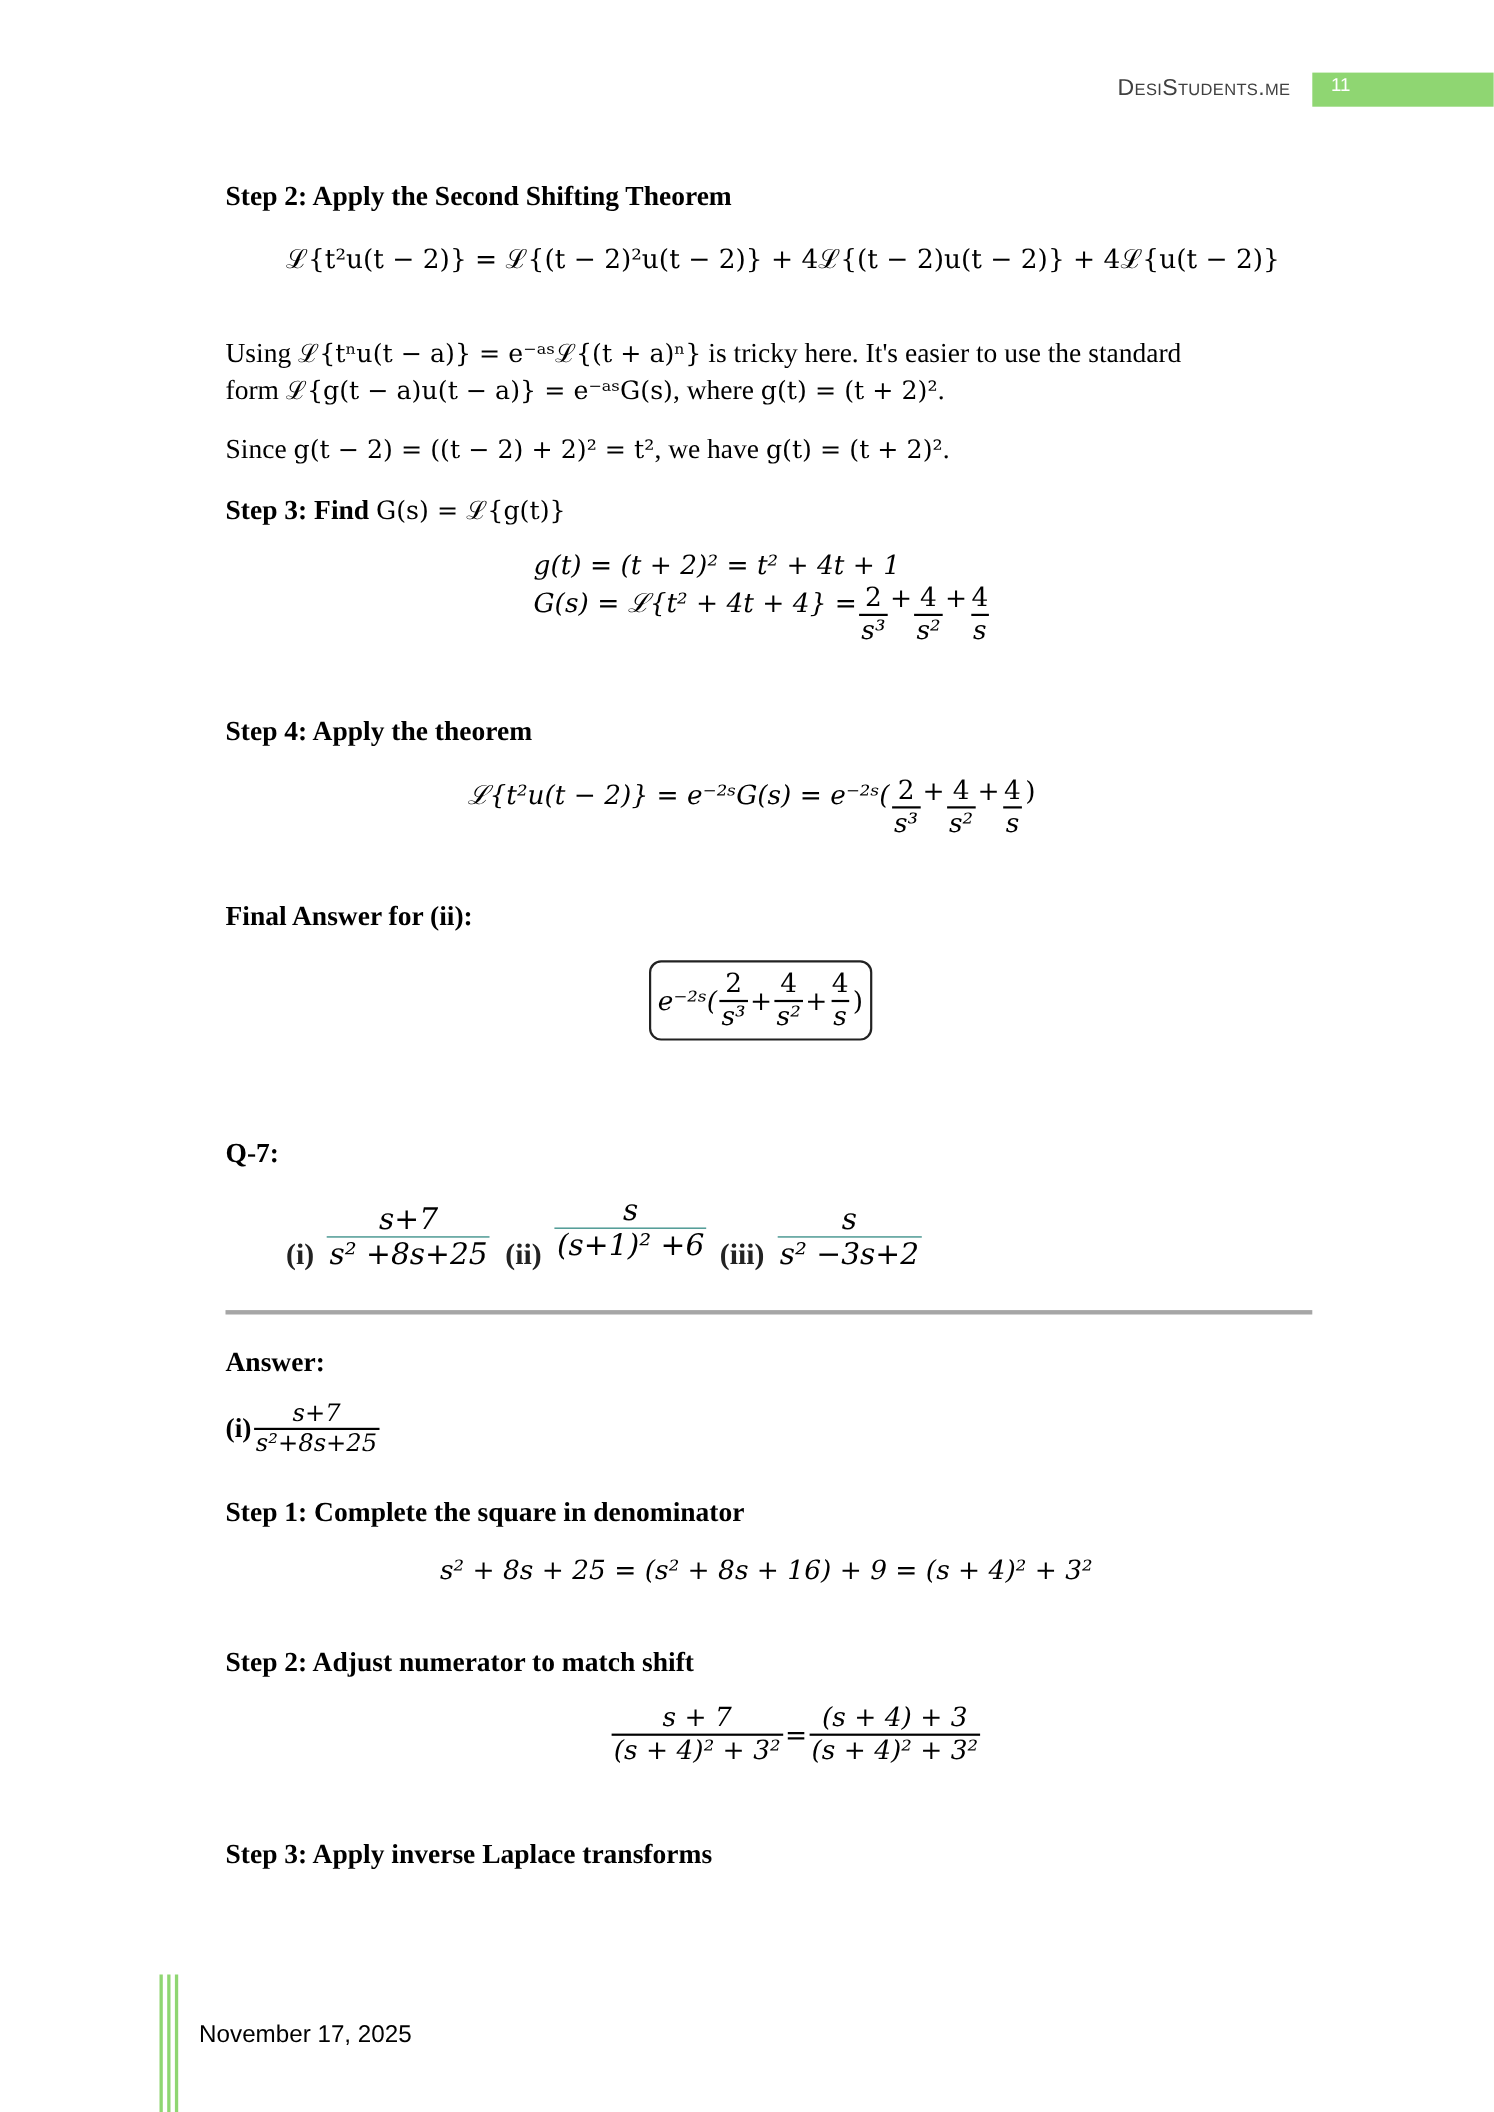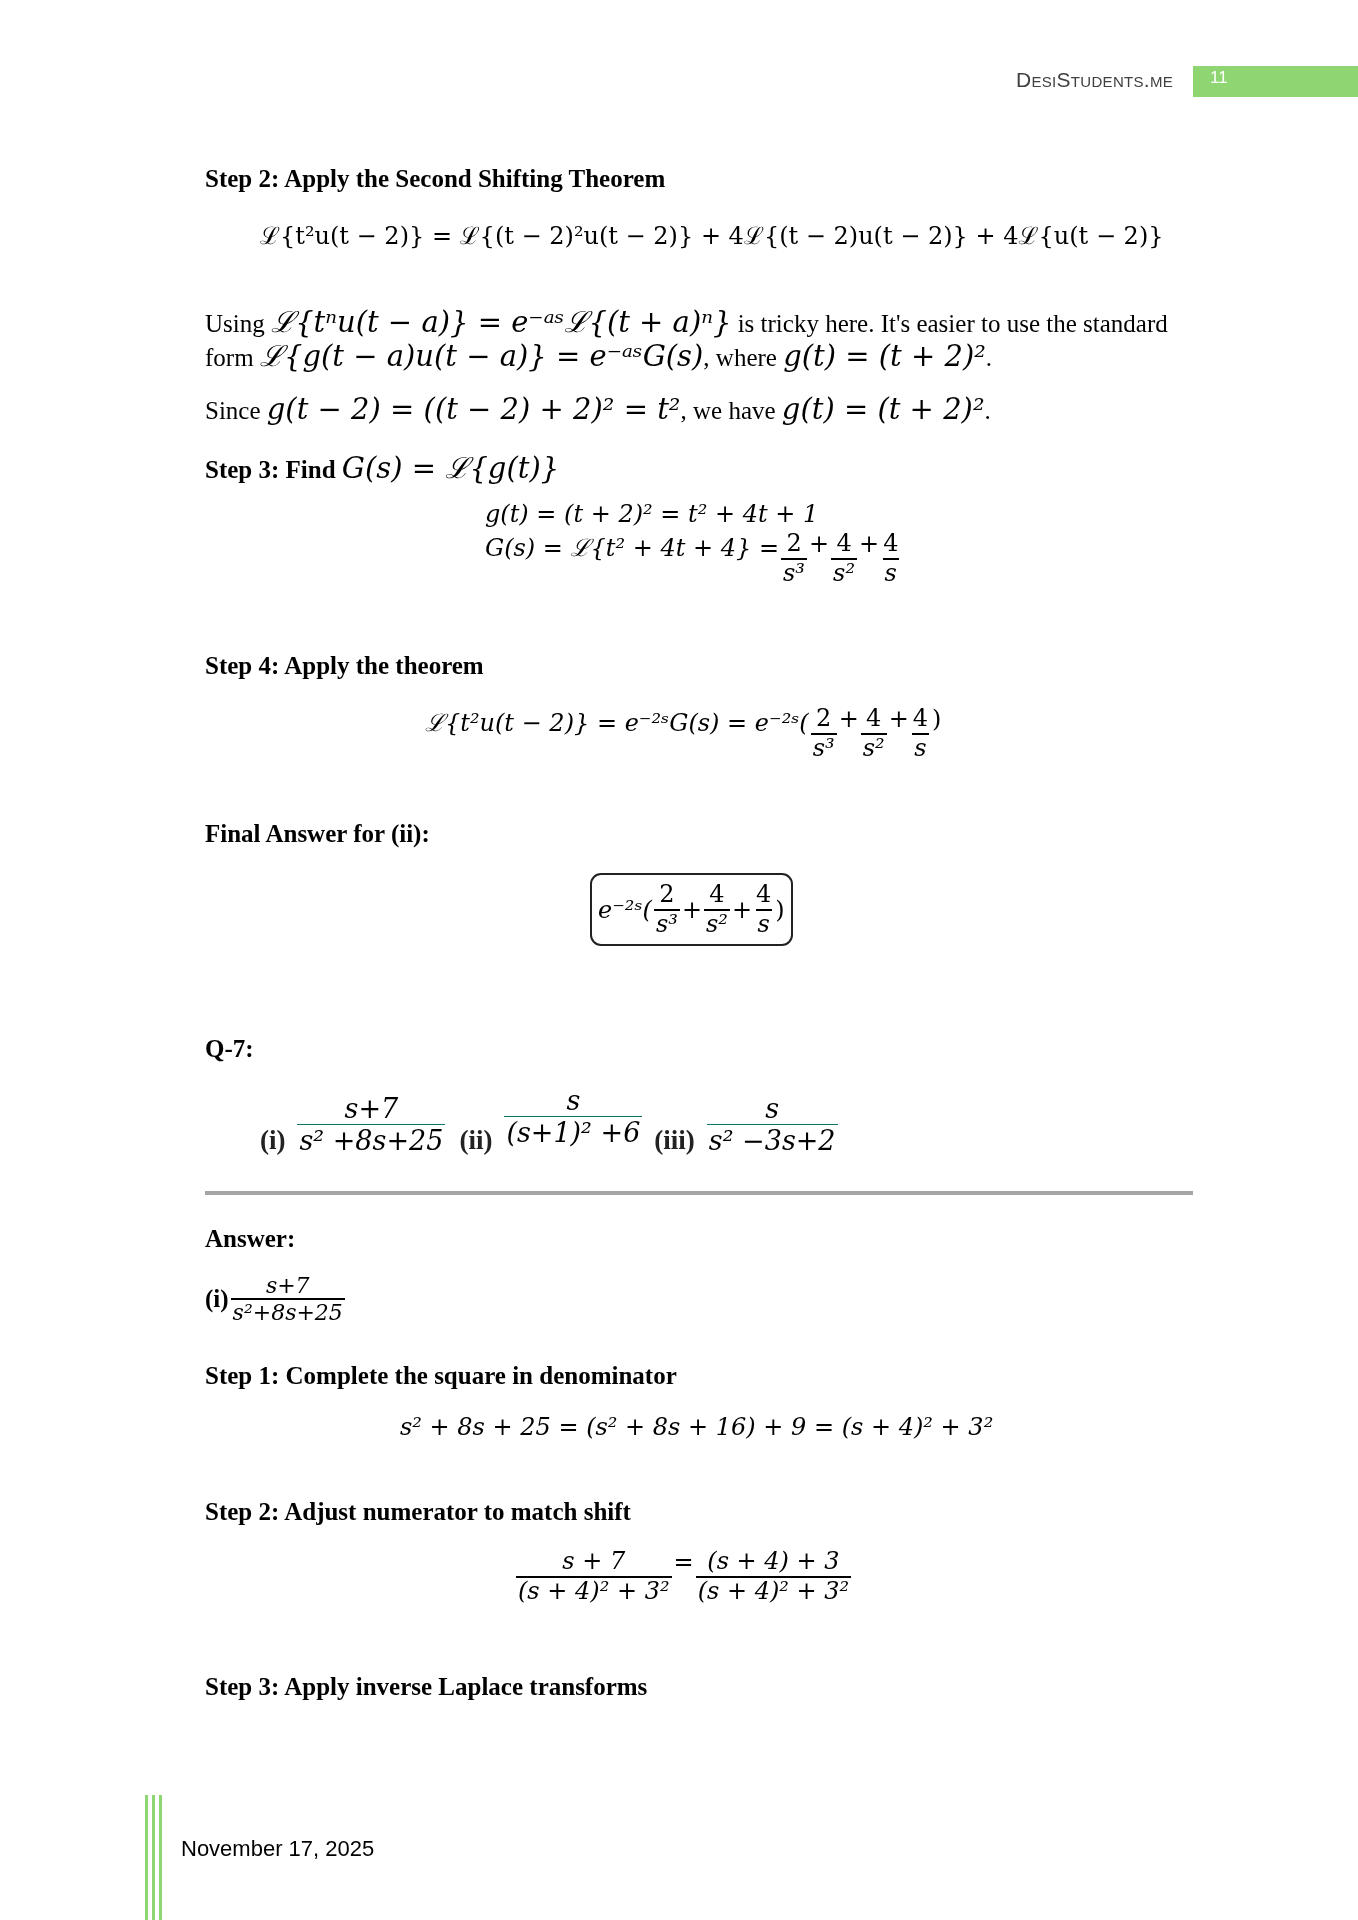--- a/index.html
+++ b/index.html
@@ -5,21 +5,21 @@
   html, body { margin:0; padding:0; background:#ffffff; }
   body { width:1358px; height:1920px; position:relative; overflow:hidden;
          font-family:"Liberation Serif", serif; color:#000; }
   .abs { position:absolute; }
   .site { left:1016px; top:68px; font-family:"Liberation Sans", sans-serif; font-size:21px;
           color:#404040; letter-spacing:0.3px; font-variant:small-caps; }
   .pagebar { left:1193px; top:66px; width:165px; height:31px; background:#8fd672; }
   .pagenum { left:1210px; top:68px; font-family:"Liberation Sans", sans-serif; font-size:17px; color:#ffffff; }
   .h { font-weight:bold; font-size:25px; }
   .p { font-size:25px; line-height:34px; }
-  .m { font-family:"DejaVu Serif", serif; font-style:italic; font-size:29px; }
+  .m { font-family:"DejaVu Serif", serif; font-size:23px; }
   .eq { font-family:"DejaVu Serif", serif; font-size:24px; white-space:nowrap; }
   .eq i { font-style:italic; }
   .frac { display:inline-flex; flex-direction:column; align-items:center; vertical-align:middle; margin:0 2px; }
   .frac .num { padding:0 2px; line-height:1.15; }
   .frac .den { border-top:2px solid #000; padding:0 2px; line-height:1.15; }
   .box { border:2px solid #222; padding:6px 6px; }
   .q7 { font-family:"DejaVu Serif", serif; font-size:27px; white-space:nowrap; }
   .q7 .lbl { font-family:"Liberation Serif", serif; font-weight:bold; font-size:27px; color:#222; vertical-align:-18px; }
   .q7 .frac .den { border-top:1px solid #0f766e; }
   .q7 i { font-style:italic; }
@@ -146,21 +146,21 @@
       <i class="den">s²+8s+25</i>
     </span>
 </div>
 
 <div class="abs h" style="left:205px; top:1362px;">Step 1: Complete the square in denominator</div>
 <div class="abs eq" style="left:400px; top:1413px;">
   <i>s² + 8s + 25 = (s² + 8s + 16) + 9 = (s + 4)² + 3²</i>
 </div>
 
 <div class="abs h" style="left:205px; top:1498px;">Step 2: Adjust numerator to match shift</div>
-<div class="abs eq" style="left:514px; top:1548px; display:flex; align-items:flex-start;">
+<div class="abs eq" style="left:554px; top:1548px; display:flex; align-items:center;">
   <span class="frac">
       <i class="num">s + 7</i>
       <i class="den">(s + 4)² + 3²</i>
     </span>
   <span>=</span>
   <span class="frac">
       <i class="num">(s + 4) + 3</i>
       <i class="den">(s + 4)² + 3²</i>
     </span>
 </div>

